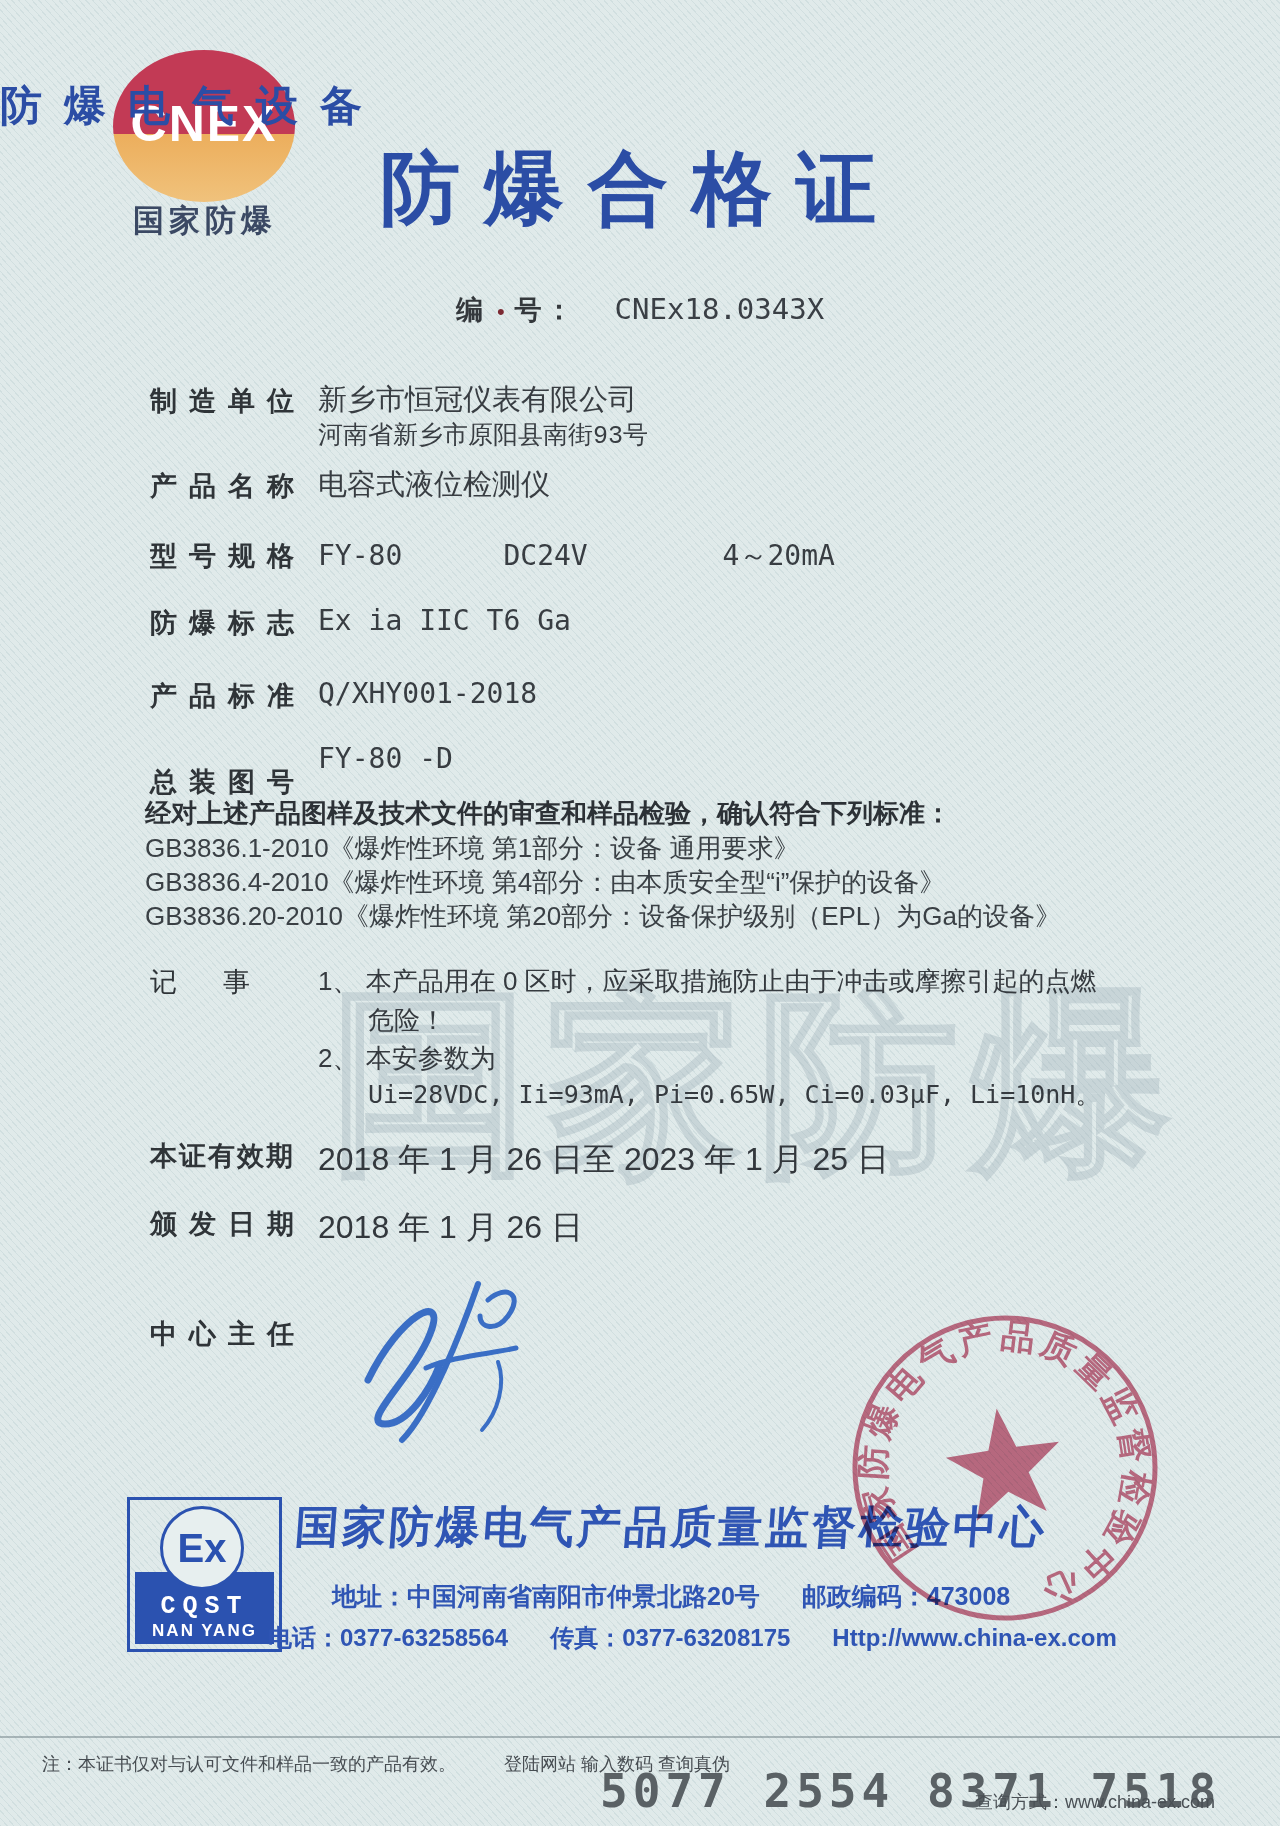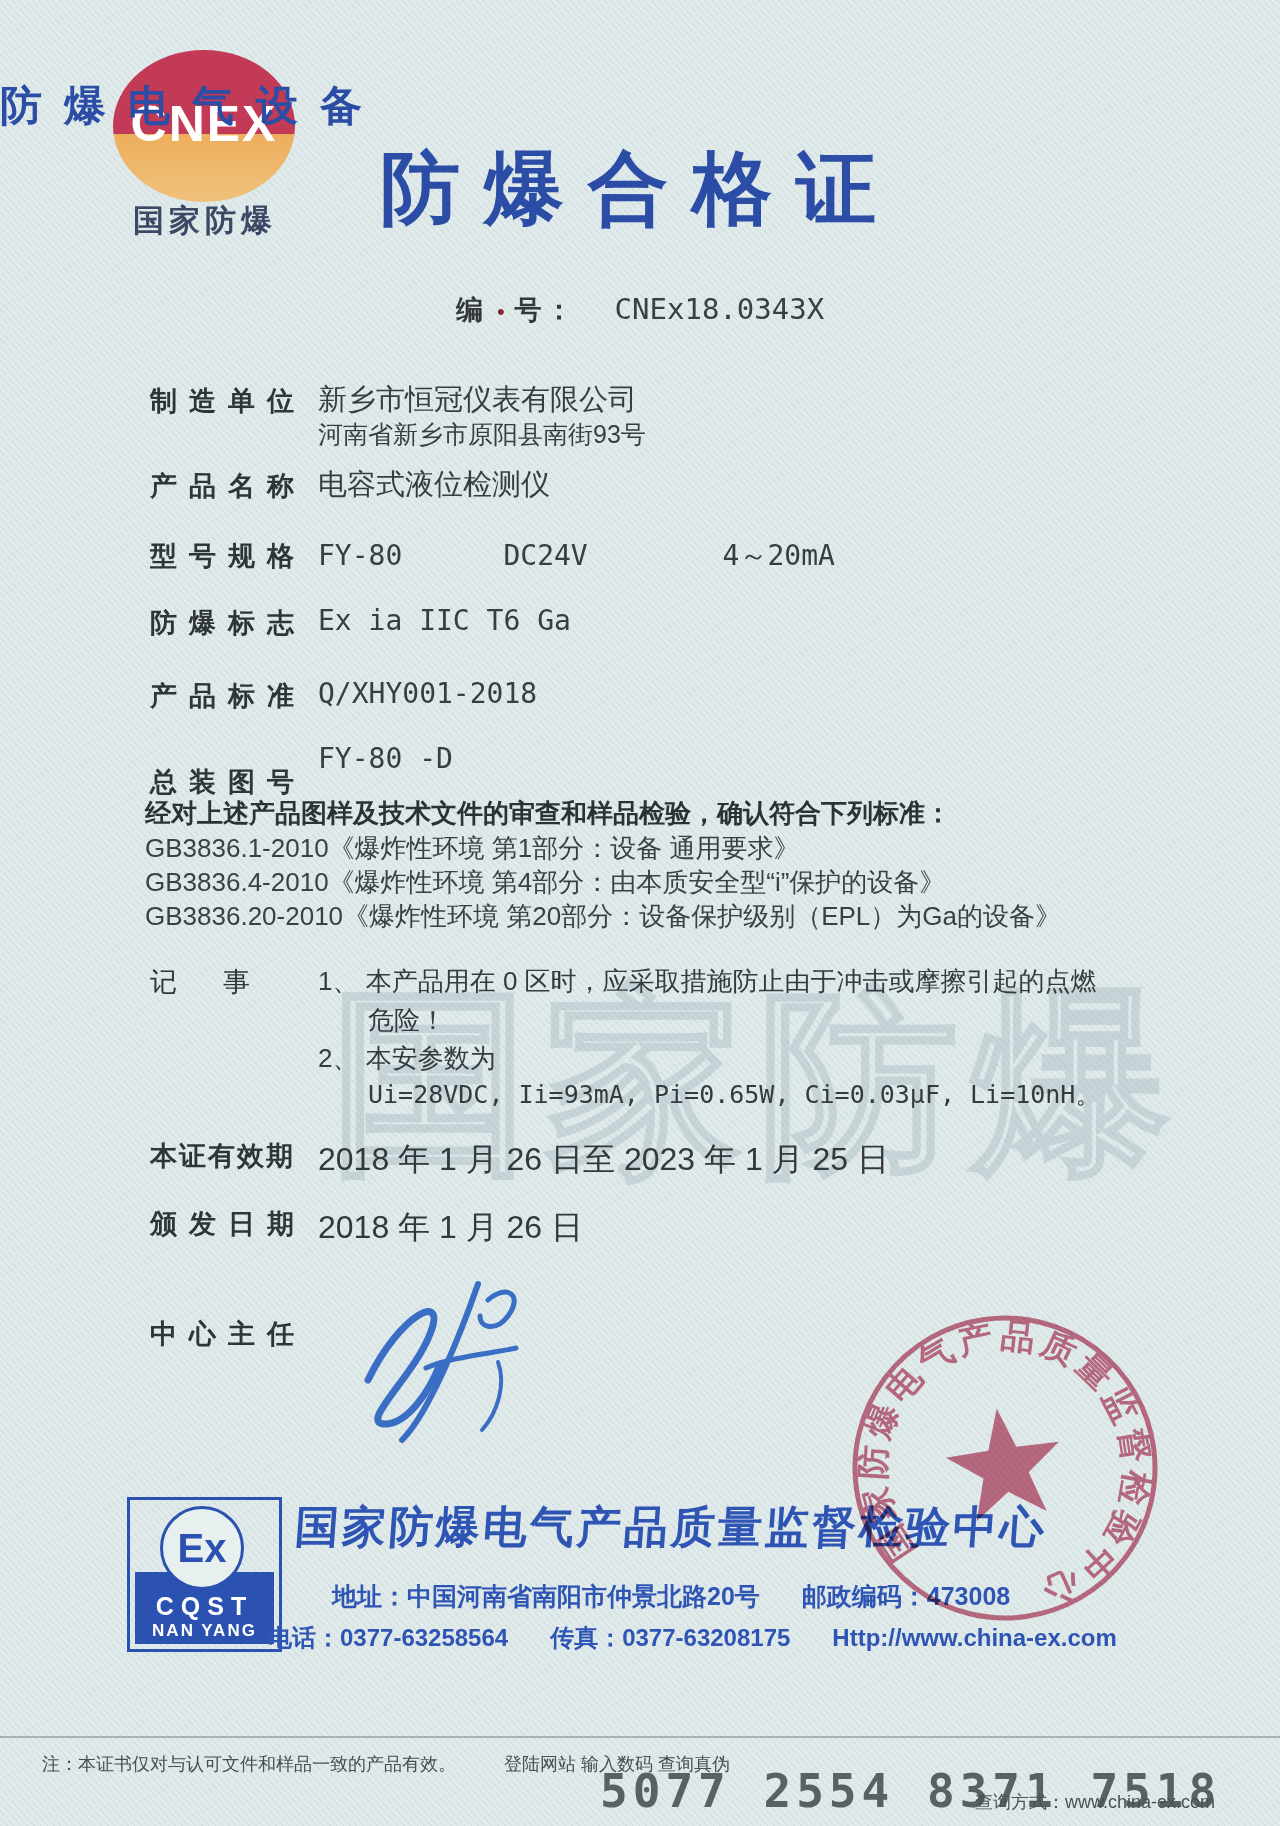--- a/index.html
+++ b/index.html
@@ -58,21 +58,21 @@
   
   .field-label{
     left:150px;width:240px;
     font-size:27px;font-weight:600;color:#2f3438;letter-spacing:12px;
     z-index:1;white-space:pre;
   }
   .field-value{
     left:318px;
     font-size:29px;color:#383d42;z-index:1;white-space:pre;
   }
-  .cjk-val{font-family:Liberation Sans, sans-serif;}
+  .cjk-val{font-family:Liberation Mono, monospace;}
   .mono-val{font-family:"DejaVu Sans Mono","Liberation Mono",monospace;font-size:28px;}
   .small-val{font-size:25px;}
   
   .review-intro{
     left:145px;top:796px;width:1000px;
     font-size:26px;font-weight:600;color:#2c3136;z-index:1;
   }
   .standard-item{
     left:145px;width:1020px;
     font-size:26px;color:#3a4045;z-index:1;
@@ -106,21 +106,21 @@
     z-index:1;
   }
   .ex-blue-rect{position:absolute;left:5px;right:5px;bottom:5px;height:72px;background:#2b52b0;}
   .ex-circle{
     position:absolute;left:30px;top:6px;width:84px;height:84px;border-radius:50%;
     background:#e7efef;border:3px solid #2b52b0;box-sizing:border-box;
     display:flex;align-items:center;justify-content:center;
   }
   .ex-mark{font-size:40px;font-weight:bold;color:#2b52b0;}
   .cqst{position:absolute;left:0;width:100%;top:92px;text-align:center;
-    color:#ffffff;font-size:25px;font-weight:bold;letter-spacing:7px;}
+    color:#ffffff;font-size:25px;font-weight:bold;letter-spacing:7px;font-family:Liberation Mono, monospace;}
   .nanyang{position:absolute;left:0;width:100%;top:121px;text-align:center;
     color:#ffffff;font-size:17px;font-weight:bold;letter-spacing:2px;}
   .org-name{
     left:295px;top:1498px;width:790px;
     font-size:44px;font-weight:bold;color:#2f55b4;letter-spacing:3px;
     transform:skewX(-4deg);z-index:1;white-space:nowrap;
   }
   .org-line{z-index:1;font-weight:bold;color:#2f55b4;white-space:nowrap;}
   .org-address{left:332px;top:1580px;font-size:25px;}
   .org-contact{left:268px;top:1622px;font-size:24px;}

